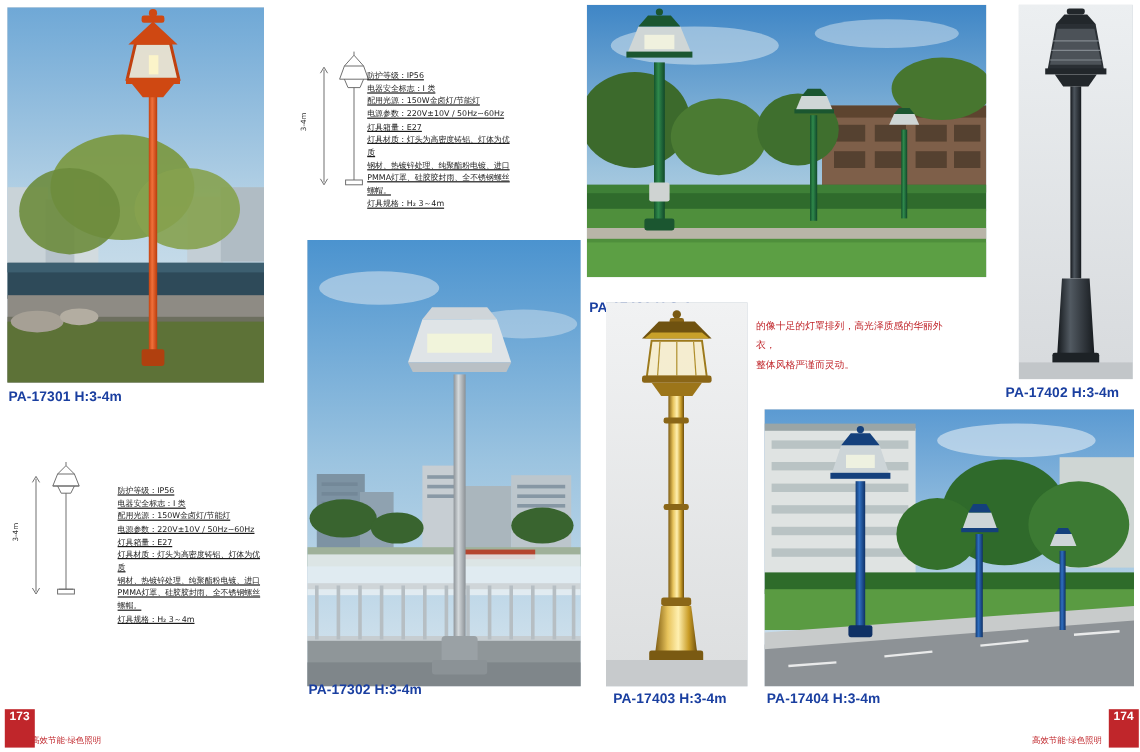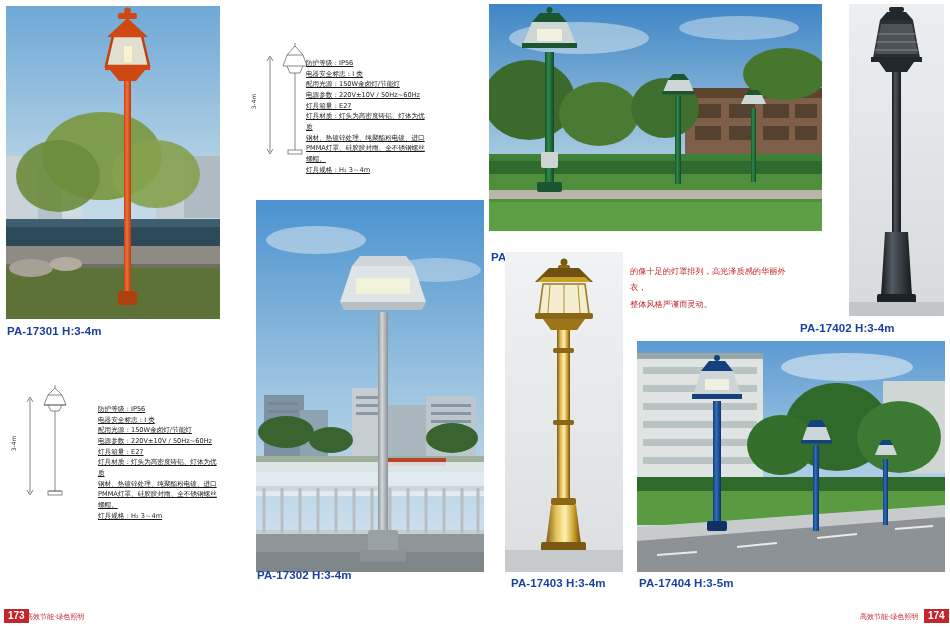--- a/index.html
+++ b/index.html
@@ -59,21 +59,21 @@
     height: 26px;
     background: #ffffff;
   }
   .pagenum {
     position: absolute;
     bottom: 4px;
     font-size: 10px;
     font-weight: bold;
     color: #ffffff;
     background: #c0262b;
-    padding: 2px 4px 2px 4px;
+    padding: 2px 4px 20px 4px;
     line-height: 1;
   }
   .footer-text {
     position: absolute;
     bottom: 5px;
     font-size: 7px;
     color: #c0262b;
     font-family: "DejaVu Sans", sans-serif;
     white-space: nowrap;
   }
@@ -395,21 +395,21 @@
       <rect x="22" y="53" width="51" height="5" fill="#22272b"></rect>
       <path d="M30 58 L65 58 L58 68 L37 68 Z" fill="#22272b"></path>
 
       <rect x="43" y="68" width="9" height="160" fill="url(#pole4)"></rect>
 
       <path d="M36 228 L59 228 L63 292 L32 292 Z" fill="url(#base4)"></path>
       <rect x="28" y="290" width="39" height="10" rx="2" fill="#1d2226"></rect>
       <rect x="0" y="298" width="95" height="14" fill="#c2c6c9"></rect>
     </svg>
   </div>
-  <div class="caption" style="left:800px; top:322px;text-align:right;">PA-17402 H:3-4m</div>
+  <div class="caption" style="left:838px; top:322px;text-align:right;">PA-17402 H:3-4m</div>
 
   <div class="blurb" style="left:630px; top:263px; width:160px;">
     <div>的像十足的灯罩排列，高光泽质感的华丽外衣，</div>
     <div>整体风格严谨而灵动。</div>
   </div>
 
   <div class="photo" style="left:505px; top:252px; width:118px; height:320px;">
     <svg width="118" height="320" viewBox="0 0 118 320" preserveAspectRatio="none">
       <defs>
         <linearGradient id="bg5" x1="0" y1="0" x2="0" y2="1">
@@ -516,21 +516,21 @@
         <rect x="164" y="99" width="31" height="3.5" fill="#14407c"></rect>
       </g>
 
       <g>
         <rect x="246" y="118" width="5" height="66" fill="url(#pole6)"></rect>
         <path d="M238 114 L260 114 L256 104 L242 104 Z" fill="#cdd5d8"></path>
         <path d="M242 104 L256 104 L253 99 L245 99 Z" fill="#14407c"></path>
       </g>
     </svg>
   </div>
-  <div class="caption" style="left:639px; top:577px;">PA-17404 H:3-5m</div>
+  <div class="caption" style="left:639px; top:577px;">PA-17404 H:3-4m</div>
 
   <div class="footer-bar"></div>
   <div class="pagenum" style="left:4px;">173</div>
   <div class="footer-text" style="left:26px;">高效节能·绿色照明</div>
   <div class="pagenum" style="left:924px;">174</div>
   <div class="footer-text" style="left:860px;">高效节能·绿色照明</div>
 
 </div>
 
 </body></html>

